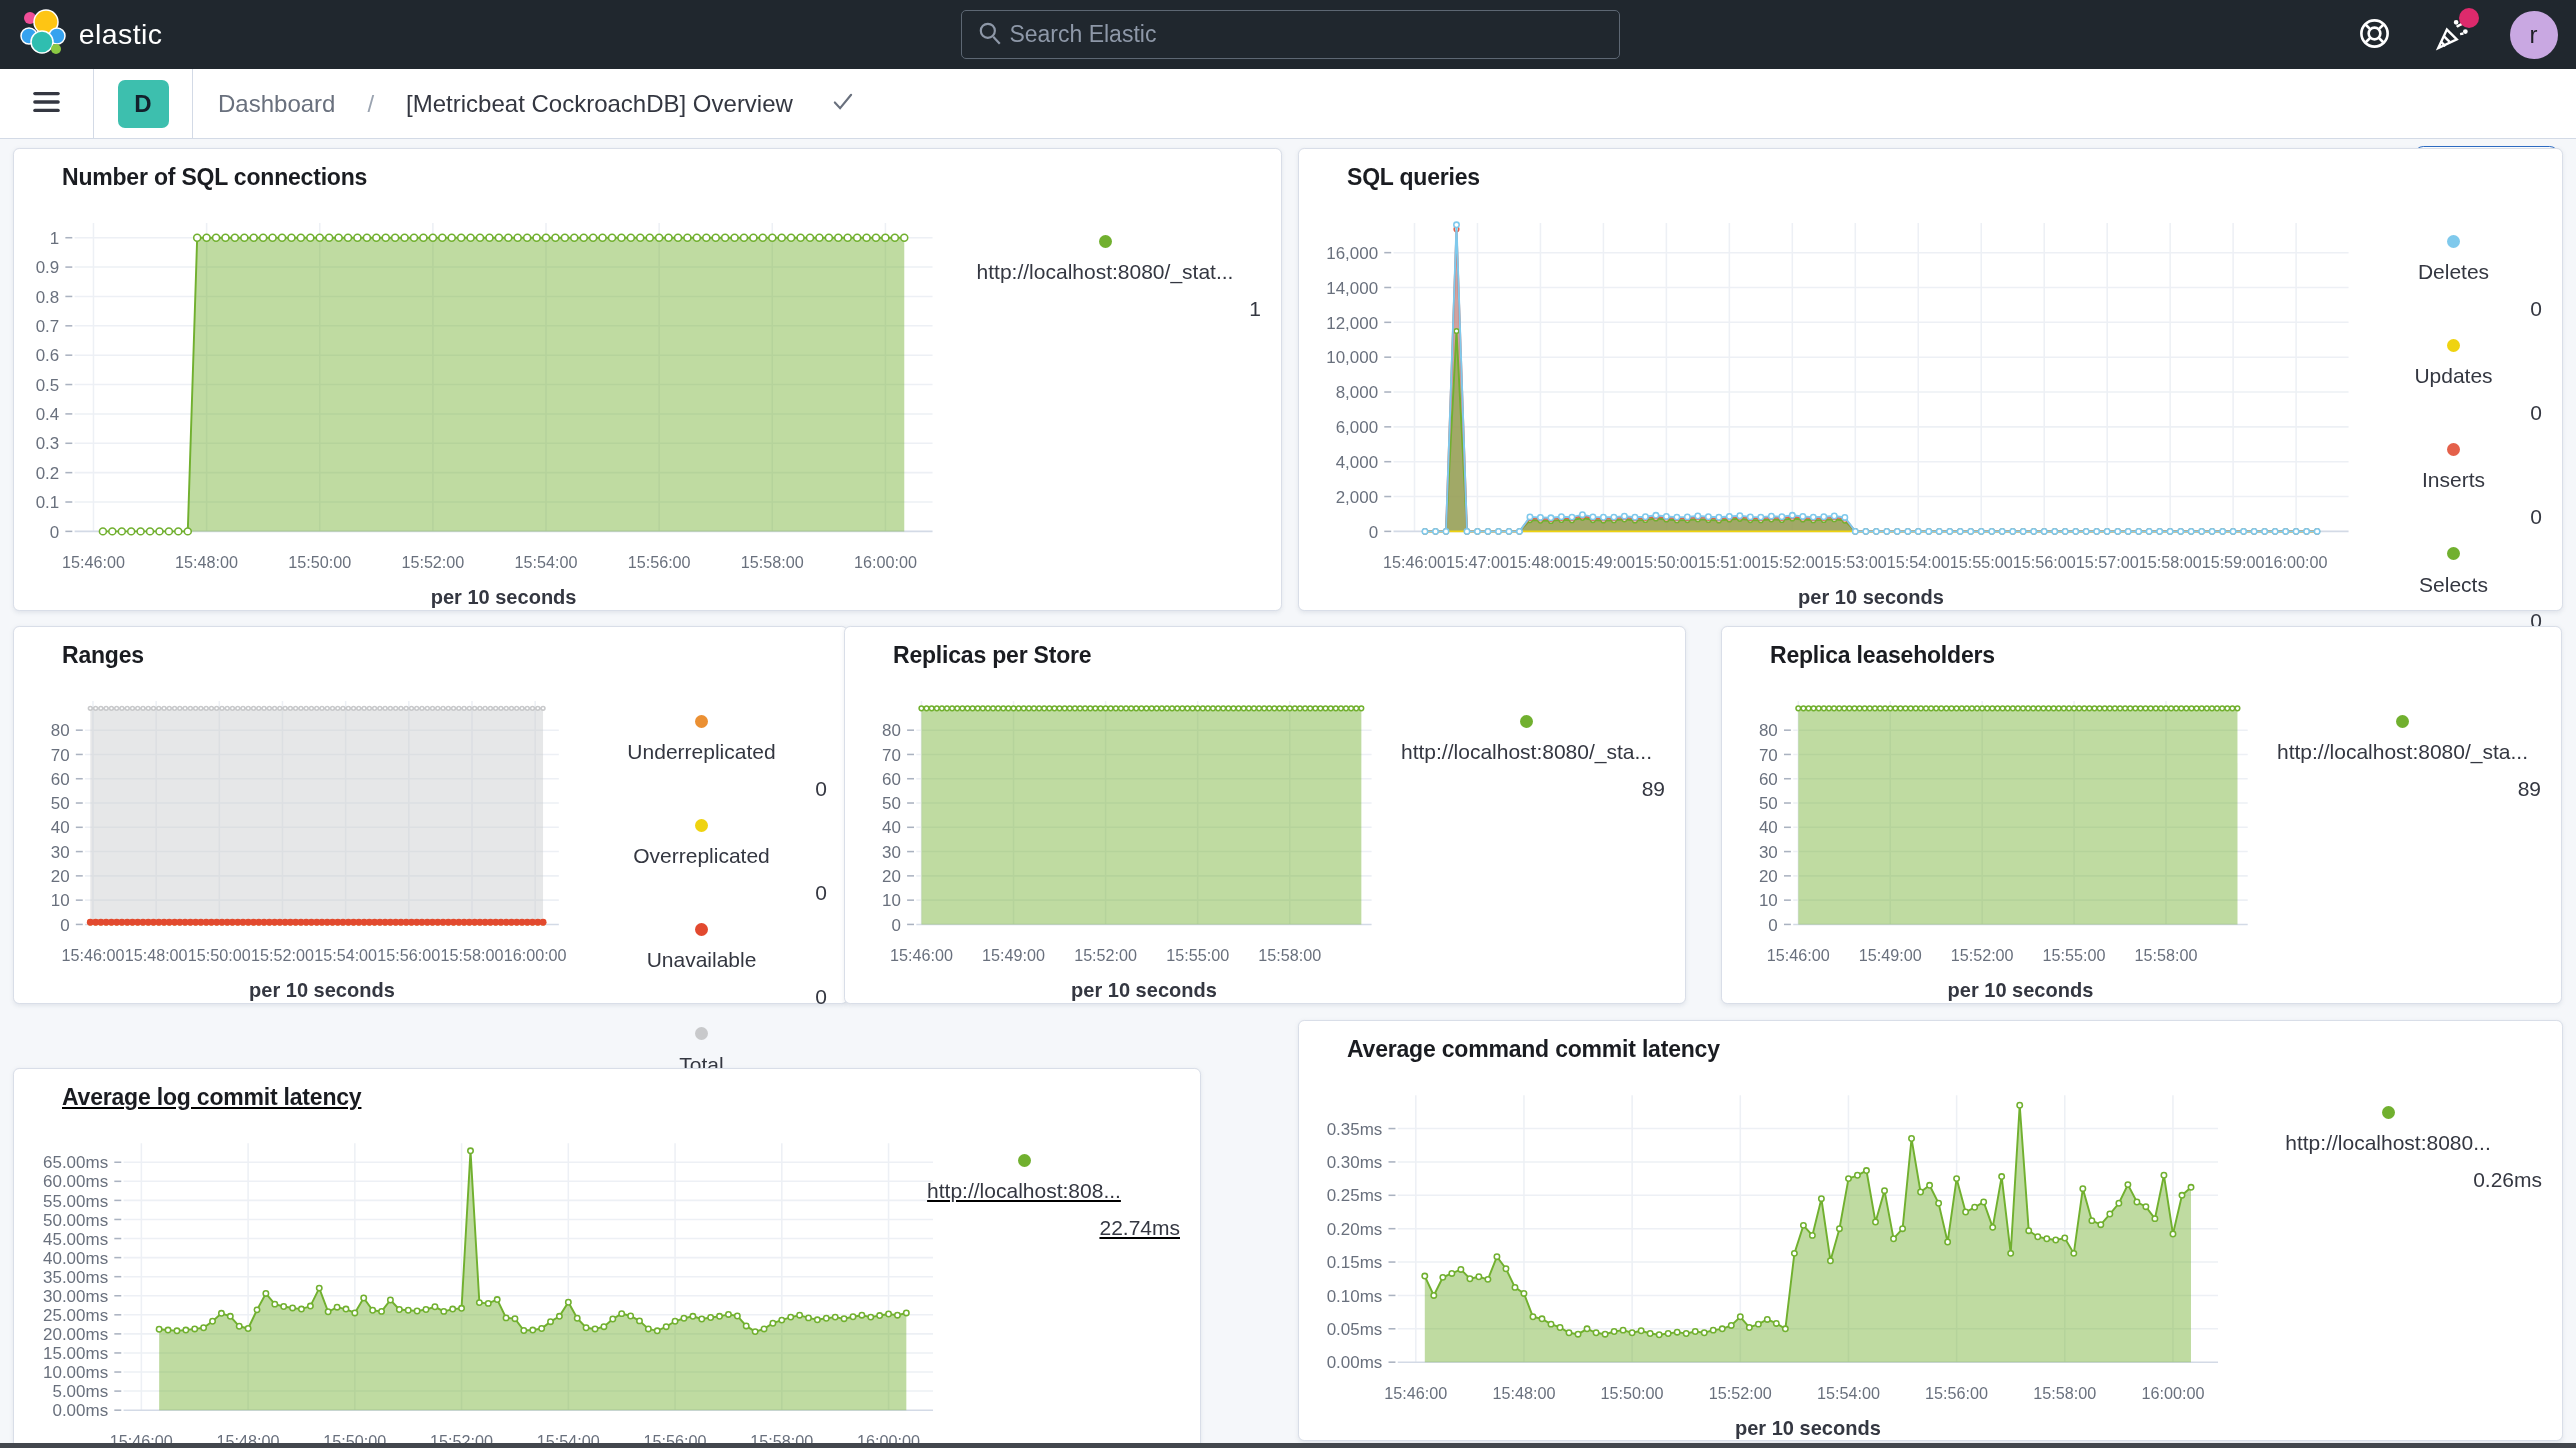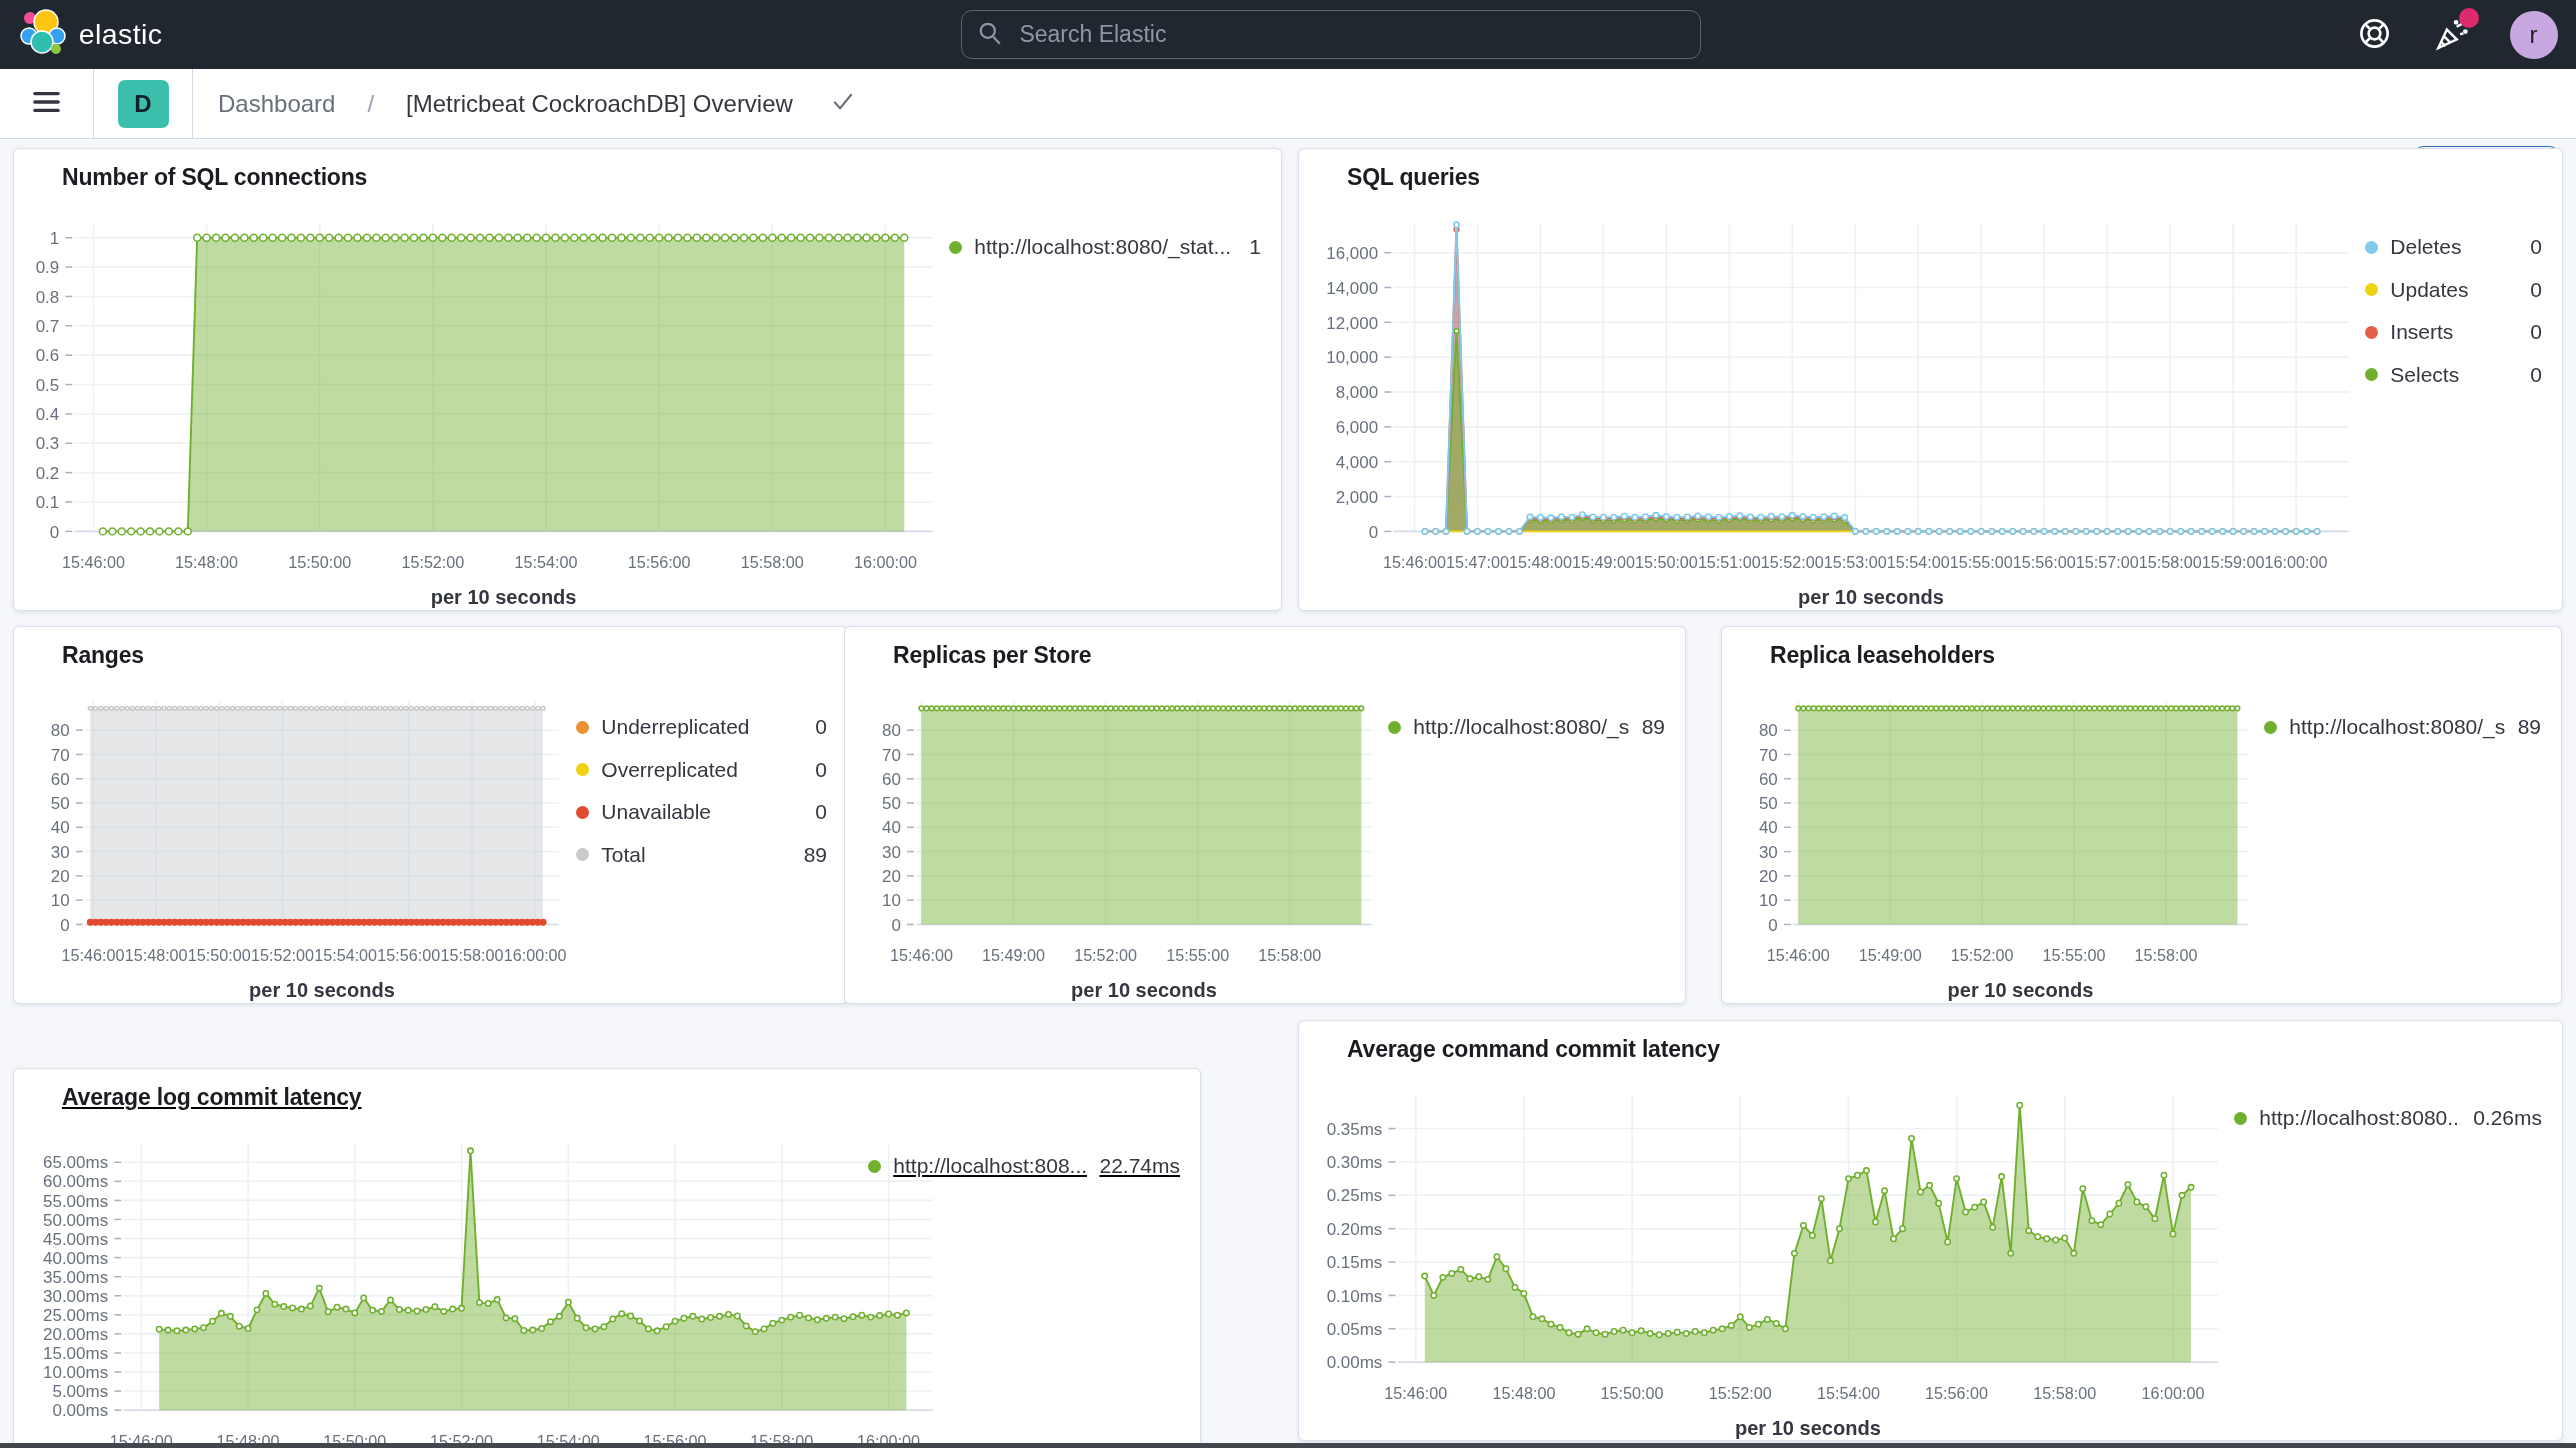--- a/index.html
+++ b/index.html
@@ -4,23 +4,23 @@
 <style>
   * { margin:0; padding:0; box-sizing:border-box; }
   html,body { width:2576px; height:1448px; overflow:hidden; background:#f5f7fa;
               font-family:"Liberation Sans","DejaVu Sans",sans-serif; }
 
   
   .top-header { position:absolute; left:0; top:0; width:2576px; height:69px;
                 background:#20272e; display:flex; align-items:center; }
   .brand { display:flex; align-items:center; gap:12.3px; padding-left:18.5px; width:324px; }
   .brand-name { color:#ffffff; font-size:28.5px; font-weight:400; letter-spacing:0.4px; }
-  .search-wrap { position:absolute; left:961px; top:10px; width:740px; height:49px;
-                 border:1.5px solid #5d6773; border-radius:11px; display:flex; align-items:center;
-                 padding:0 15.4px; gap:16px; background:#20272e; }
+  .search-wrap { position:absolute; left:961px; top:10px; width:659px; height:49px;
+                 border:1.5px solid #5d6773; border-radius:5px; display:flex; align-items:center;
+                 padding:0 15.4px; gap:6px; background:#20272e; }
   .search-input { flex:1; background:transparent; border:none; outline:none;
                   font-size:23px; color:#c6ccd5; font-family:inherit; }
   .search-input::placeholder { color:#8e98a8; }
   .header-icons { position:absolute; right:0; top:0; height:69px; display:flex;
                   align-items:center; gap:40px; padding-right:18.5px; }
   .icon-btn { position:relative; width:37px; height:37px; display:flex; align-items:center;
               justify-content:center; cursor:pointer; }
   .notif-dot { position:absolute; top:-7.7px; right:-9.3px; width:20px; height:20px;
                border-radius:50%; background:#dd2a6c; }
   .avatar { width:48px; height:48px; border-radius:50%; background:#c9a8e2; color:#1d1e24;
@@ -50,21 +50,21 @@
   
   .panel { position:absolute; background:#ffffff; border:0.8px solid #d9dee8; border-radius:6.2px;
            box-shadow:0 1.5px 4.6px rgba(92,106,133,.12); display:flex; flex-direction:column; }
   .panel-title { font-size:23px; font-weight:700; color:#1a1c21; padding:15.4px 0 0 20px;
                  letter-spacing:-0.2px; height:54px;margin-left:28px; }
   .panel-body { flex:1; display:flex; min-height:0; }
   .chart { flex:1; min-width:0; }
   .chart svg { display:block; }
   .legend { flex:none; padding-right:20px; }
   .legend-item { display:flex; align-items:center; gap:12.3px; margin-bottom:18.5px;
-                 font-size:21px; color:#343741; cursor:pointer; }
+                 font-size:21px; color:#343741; cursor:pointer;flex-direction:column; }
   .legend-dot { width:13px; height:13px; border-radius:50%; flex:none; }
   .legend-label { white-space:nowrap; overflow:hidden; }
   .legend-value { margin-left:auto; text-align:right; }
   svg text { font-family:"Liberation Sans","DejaVu Sans",sans-serif; }
   .bottom-strip { position:absolute; left:0; bottom:0; width:2576px; height:4.6px; background:#43474d; }
 </style>
 </head>
 <body>
 
 <header class="top-header">

